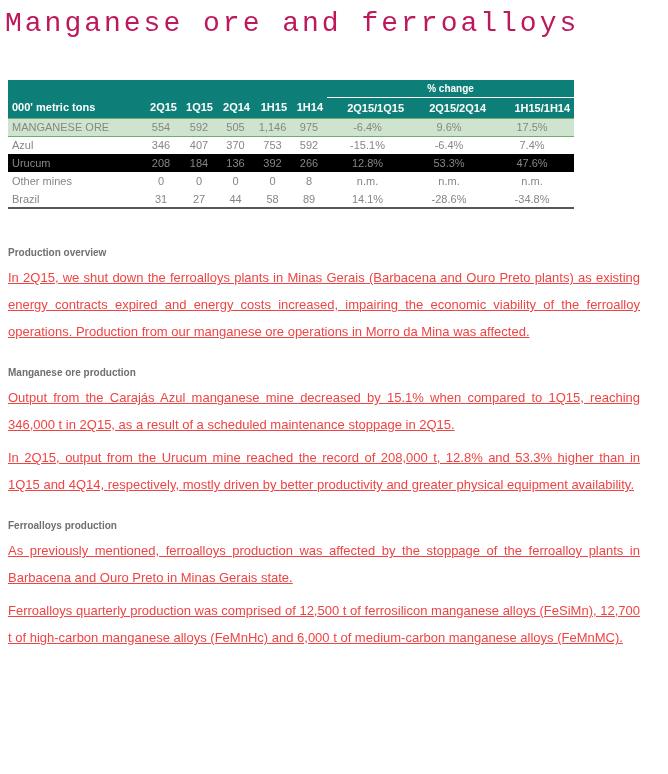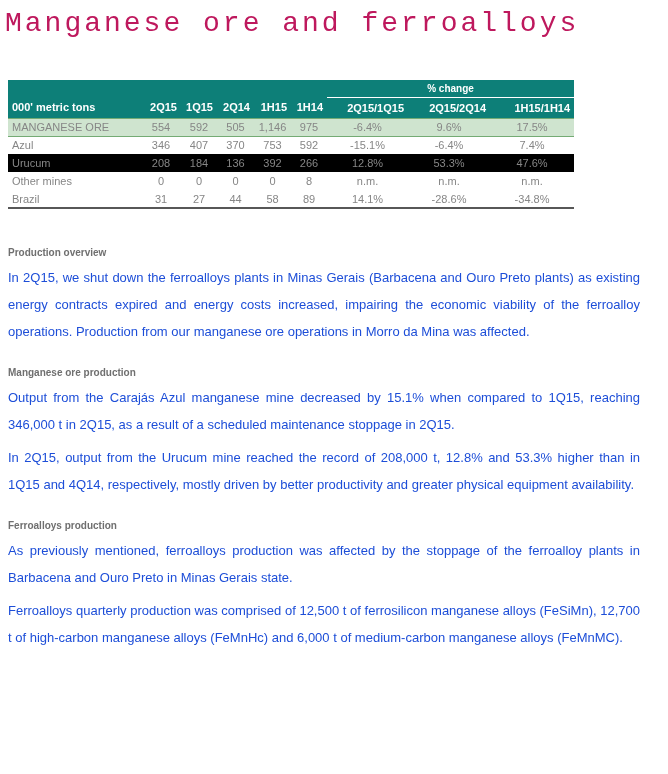--- a/index.html
+++ b/index.html
@@ -73,23 +73,24 @@
   h2.sec-heading {
     font-size: 10px;
     font-weight: bold;
     color: #6f6f6f;
     margin: 22px 0 6px 0;
   }
   h2.sec-heading.first { margin-top: 38px; }
   p.body-par {
     font-size: 13px;
     line-height: 27px;
-    color: #1d4ed8;
+    color: #ef4444;
     text-align: justify;
     margin: 0 0 6px 0;
+    text-decoration: underline;
   }
 </style>
 </head>
 <body>
 
 <div class="page">
 
   <h1 class="doc-title">Manganese ore and ferroalloys</h1>
 
   <table class="prod">

